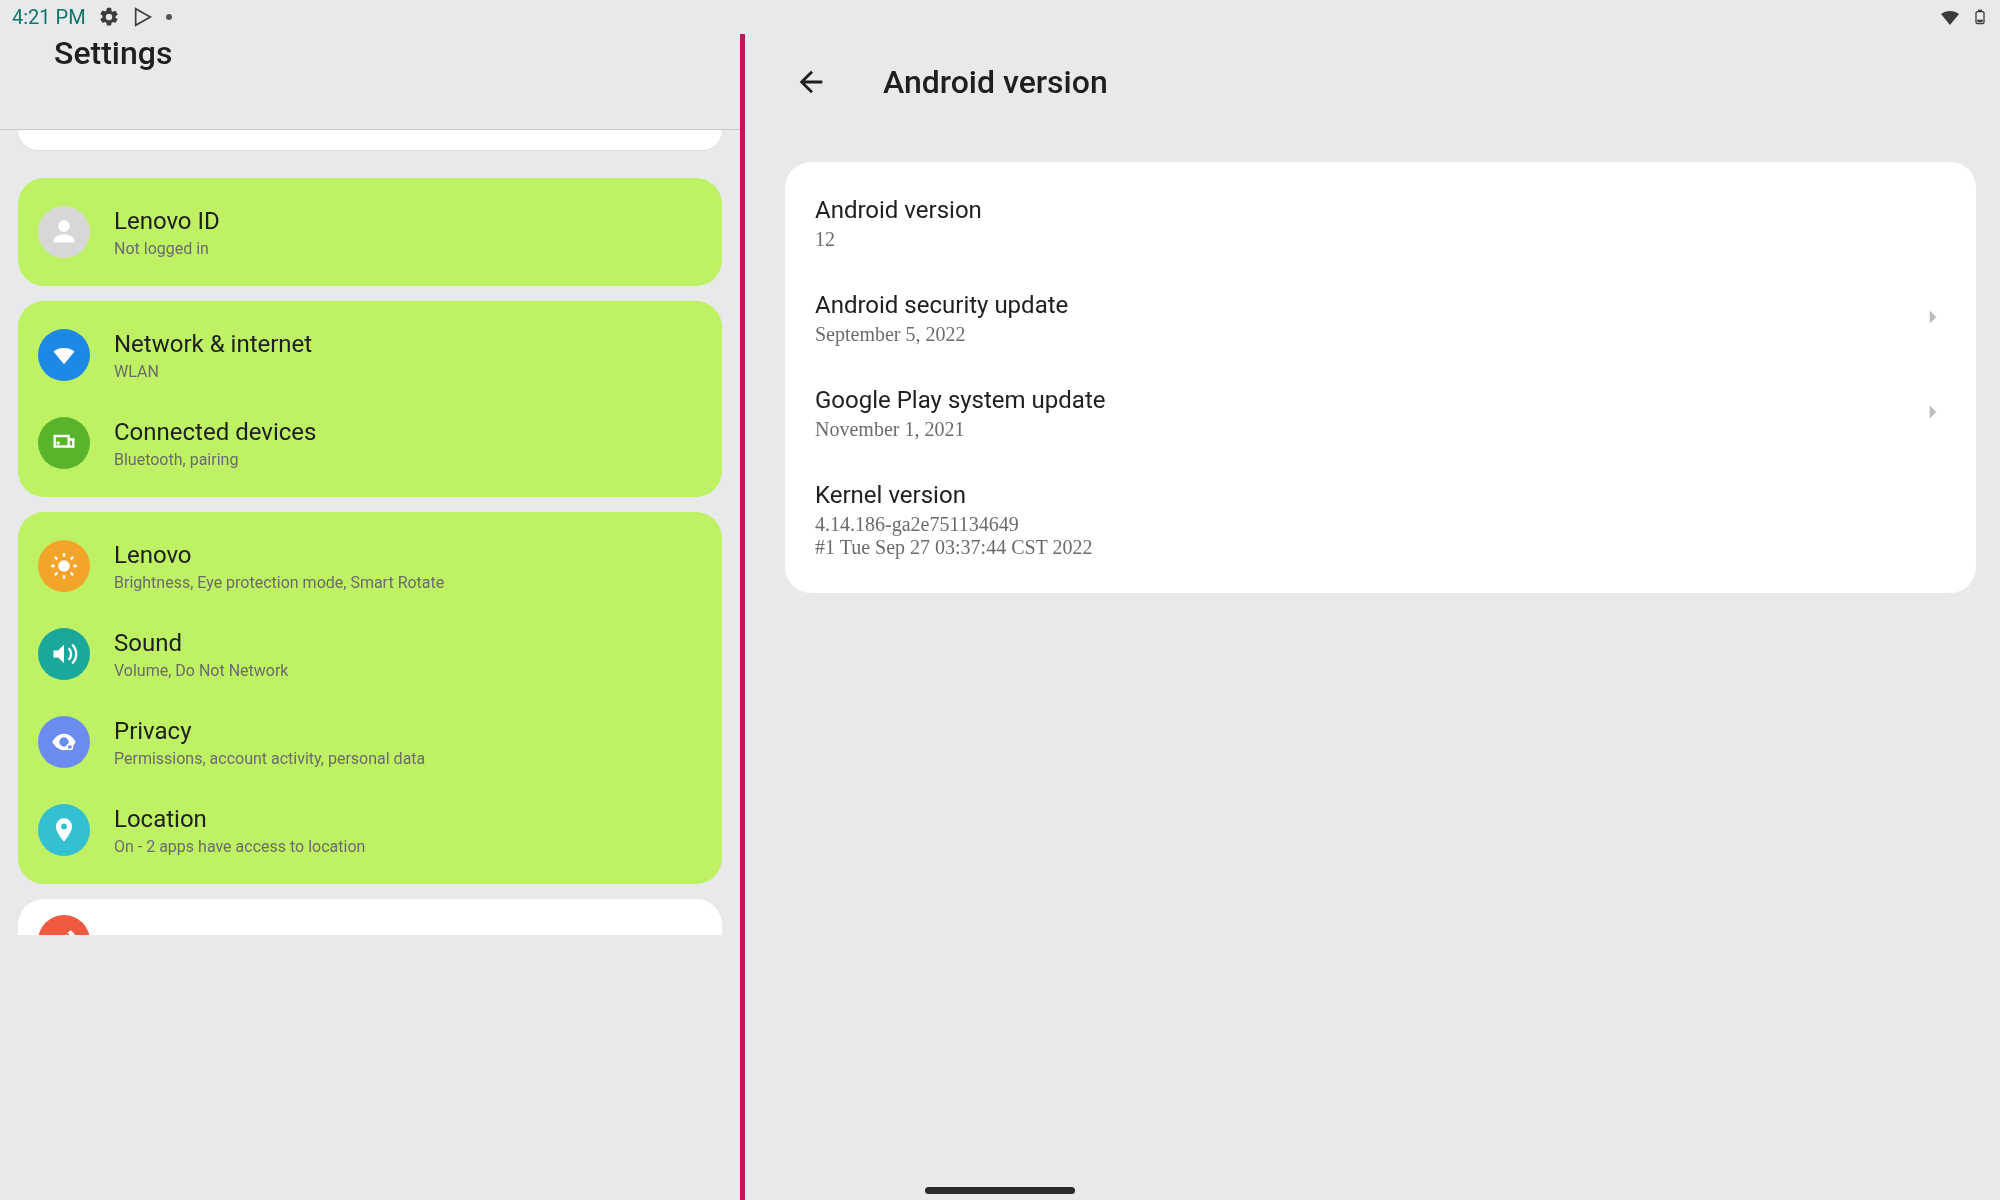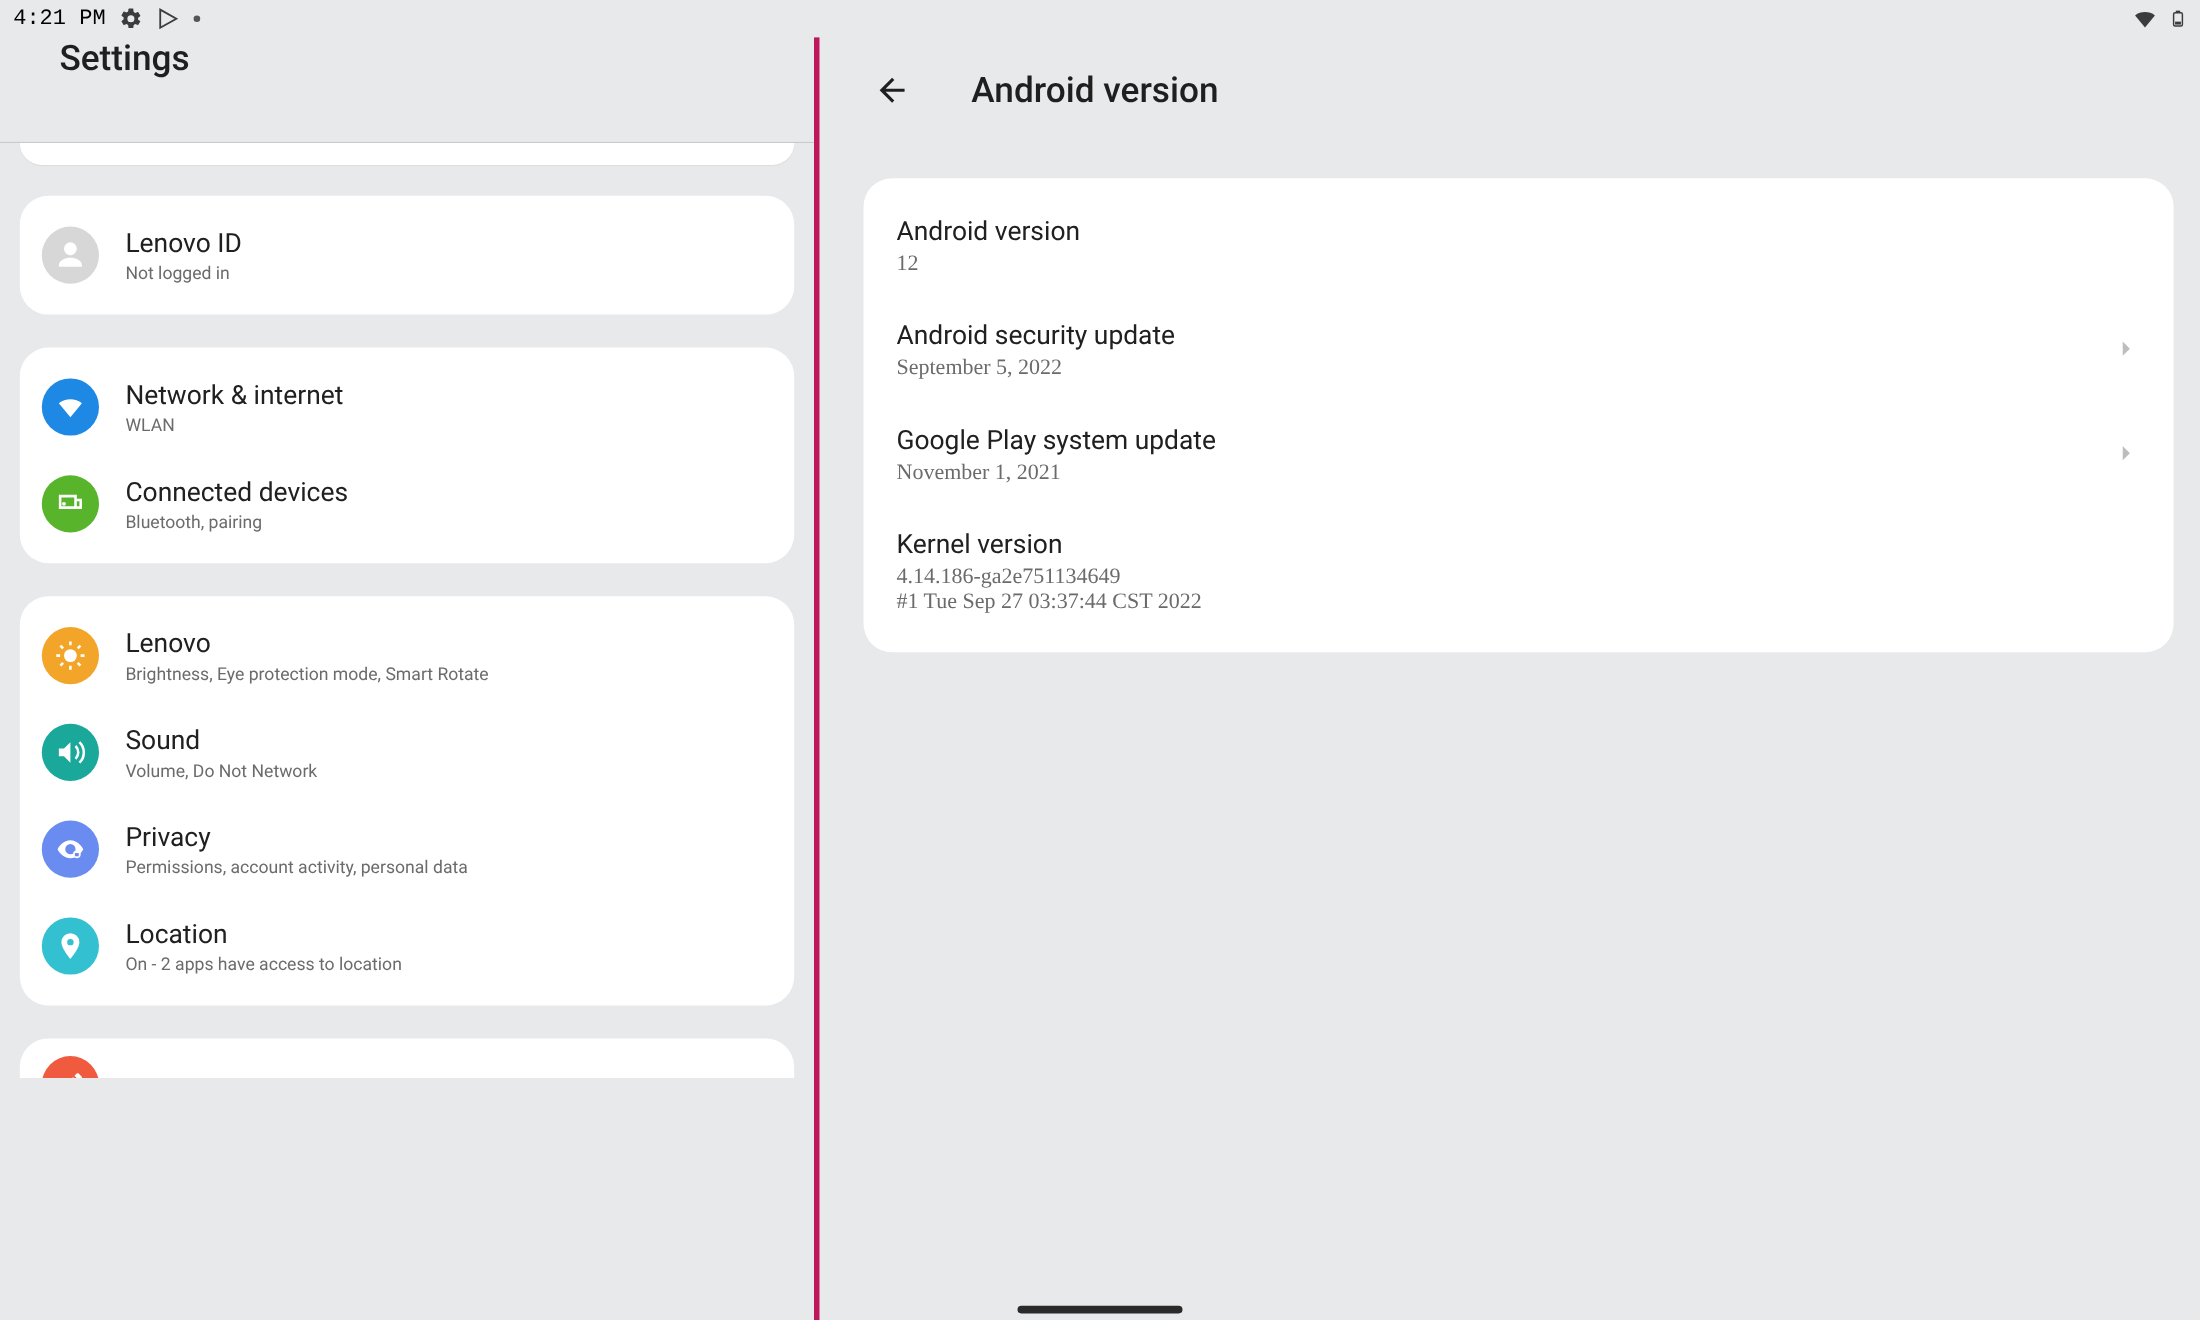--- a/index.html
+++ b/index.html
@@ -1,34 +1,34 @@
 <!DOCTYPE html>
 <html><head>
 <meta charset="utf-8">
 <style>
   * { box-sizing: border-box; margin: 0; padding: 0; }
   html, body { width: 2000px; height: 1200px; font-family: Roboto, "Segoe UI", Arial, sans-serif; background:#e8e9eb; color:#1f1f1f; overflow:hidden;}
   
-  .status-bar { position:absolute; top:0; left:0; right:0; height:34px; display:flex; align-items:center; justify-content:space-between; padding:4px 12px; font-size:20px; color:#000000;font-family:Liberation Mono, monospace;}
+  .status-bar { position:absolute; top:0; left:0; right:0; height:34px; display:flex; align-items:center; justify-content:space-between; padding:4px 12px; font-size:20px; color:#0f766e;}
   .status-left { display:flex; align-items:center; gap:12px;}
   .status-right { display:flex; align-items:center; gap:10px;}
   .status-bar svg { display:block; }
   .dot { width:6px; height:6px; background:#555; border-radius:50%; display:inline-block;}
   
   .pane-left { position:absolute; top:34px; left:0; width:740px; bottom:0;}
   .pane-right { position:absolute; top:34px; left:740px; right:0; bottom:0; border-left:5px solid #be185d;}
   
   .left-header { height:96px; display:flex; align-items:flex-start; padding-left:54px; border-bottom:1px solid #c9cacb;}
   .left-header h1 { font-size:32px; font-weight:500;}
   
   .left-scroll { position:absolute; top:96px; left:0; right:0; bottom:0; overflow:hidden; padding:0 18px;}
   
   .search-peek { height:20px; background:#fff; border-radius:0 0 26px 26px; margin-bottom:28px; box-shadow:0 1px 1px rgba(0,0,0,.05);}
   
-  .card { background:#ffffff; border-radius:26px; margin-bottom:30px; padding:10px 0;}
+  .card { background:#bef264; border-radius:26px; margin-bottom:15px; padding:10px 0;}
   .row { display:flex; align-items:center; padding:18px 26px 18px 20px; gap:24px; cursor:pointer;}
   .icon-wrap { width:52px; height:52px; border-radius:50%; flex:0 0 52px; display:flex; align-items:center; justify-content:center;}
   .icon-wrap svg { width:28px; height:28px; fill:#fff;}
   .avatar { background:#d7d7d7;}
   .avatar svg { fill:#fff;}
   .row-text { display:flex; flex-direction:column; gap:4px;}
   .row-title { font-size:24px; color:#202020;}
   .row-sub { font-size:16px; color:#6b6b6b;}
   .peek-card { background:#fff; border-radius:26px 26px 0 0; height:36px; margin-bottom:0; position:relative; overflow:hidden;}
   .peek-card .row { padding-top:16px;}

